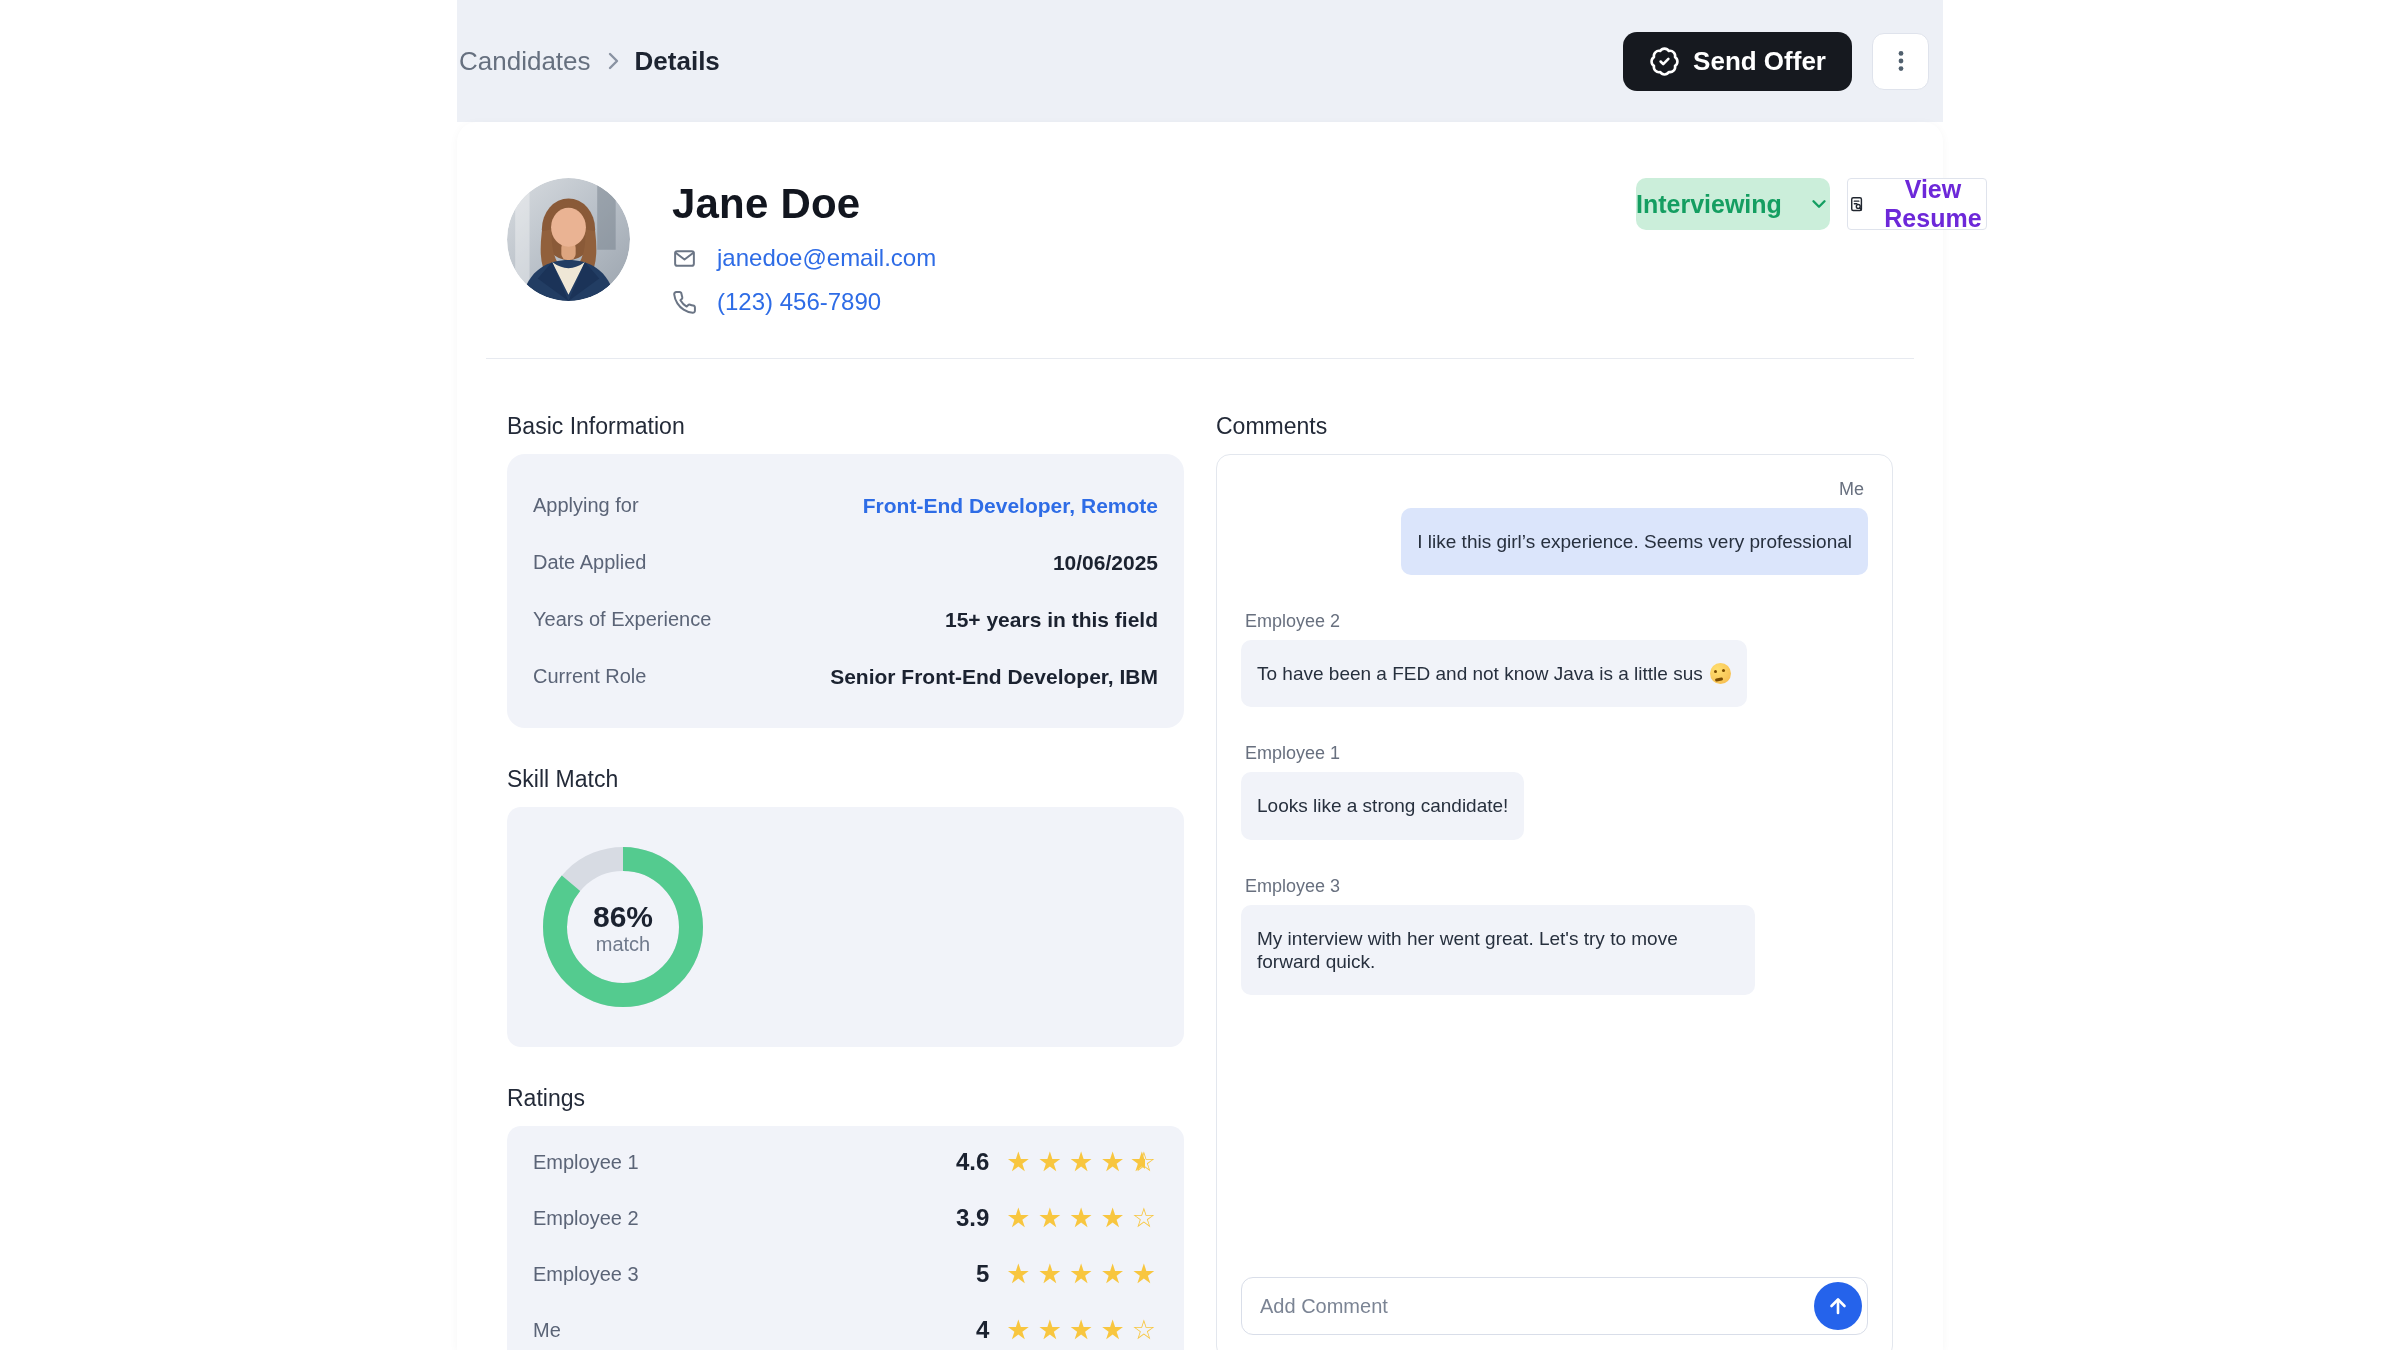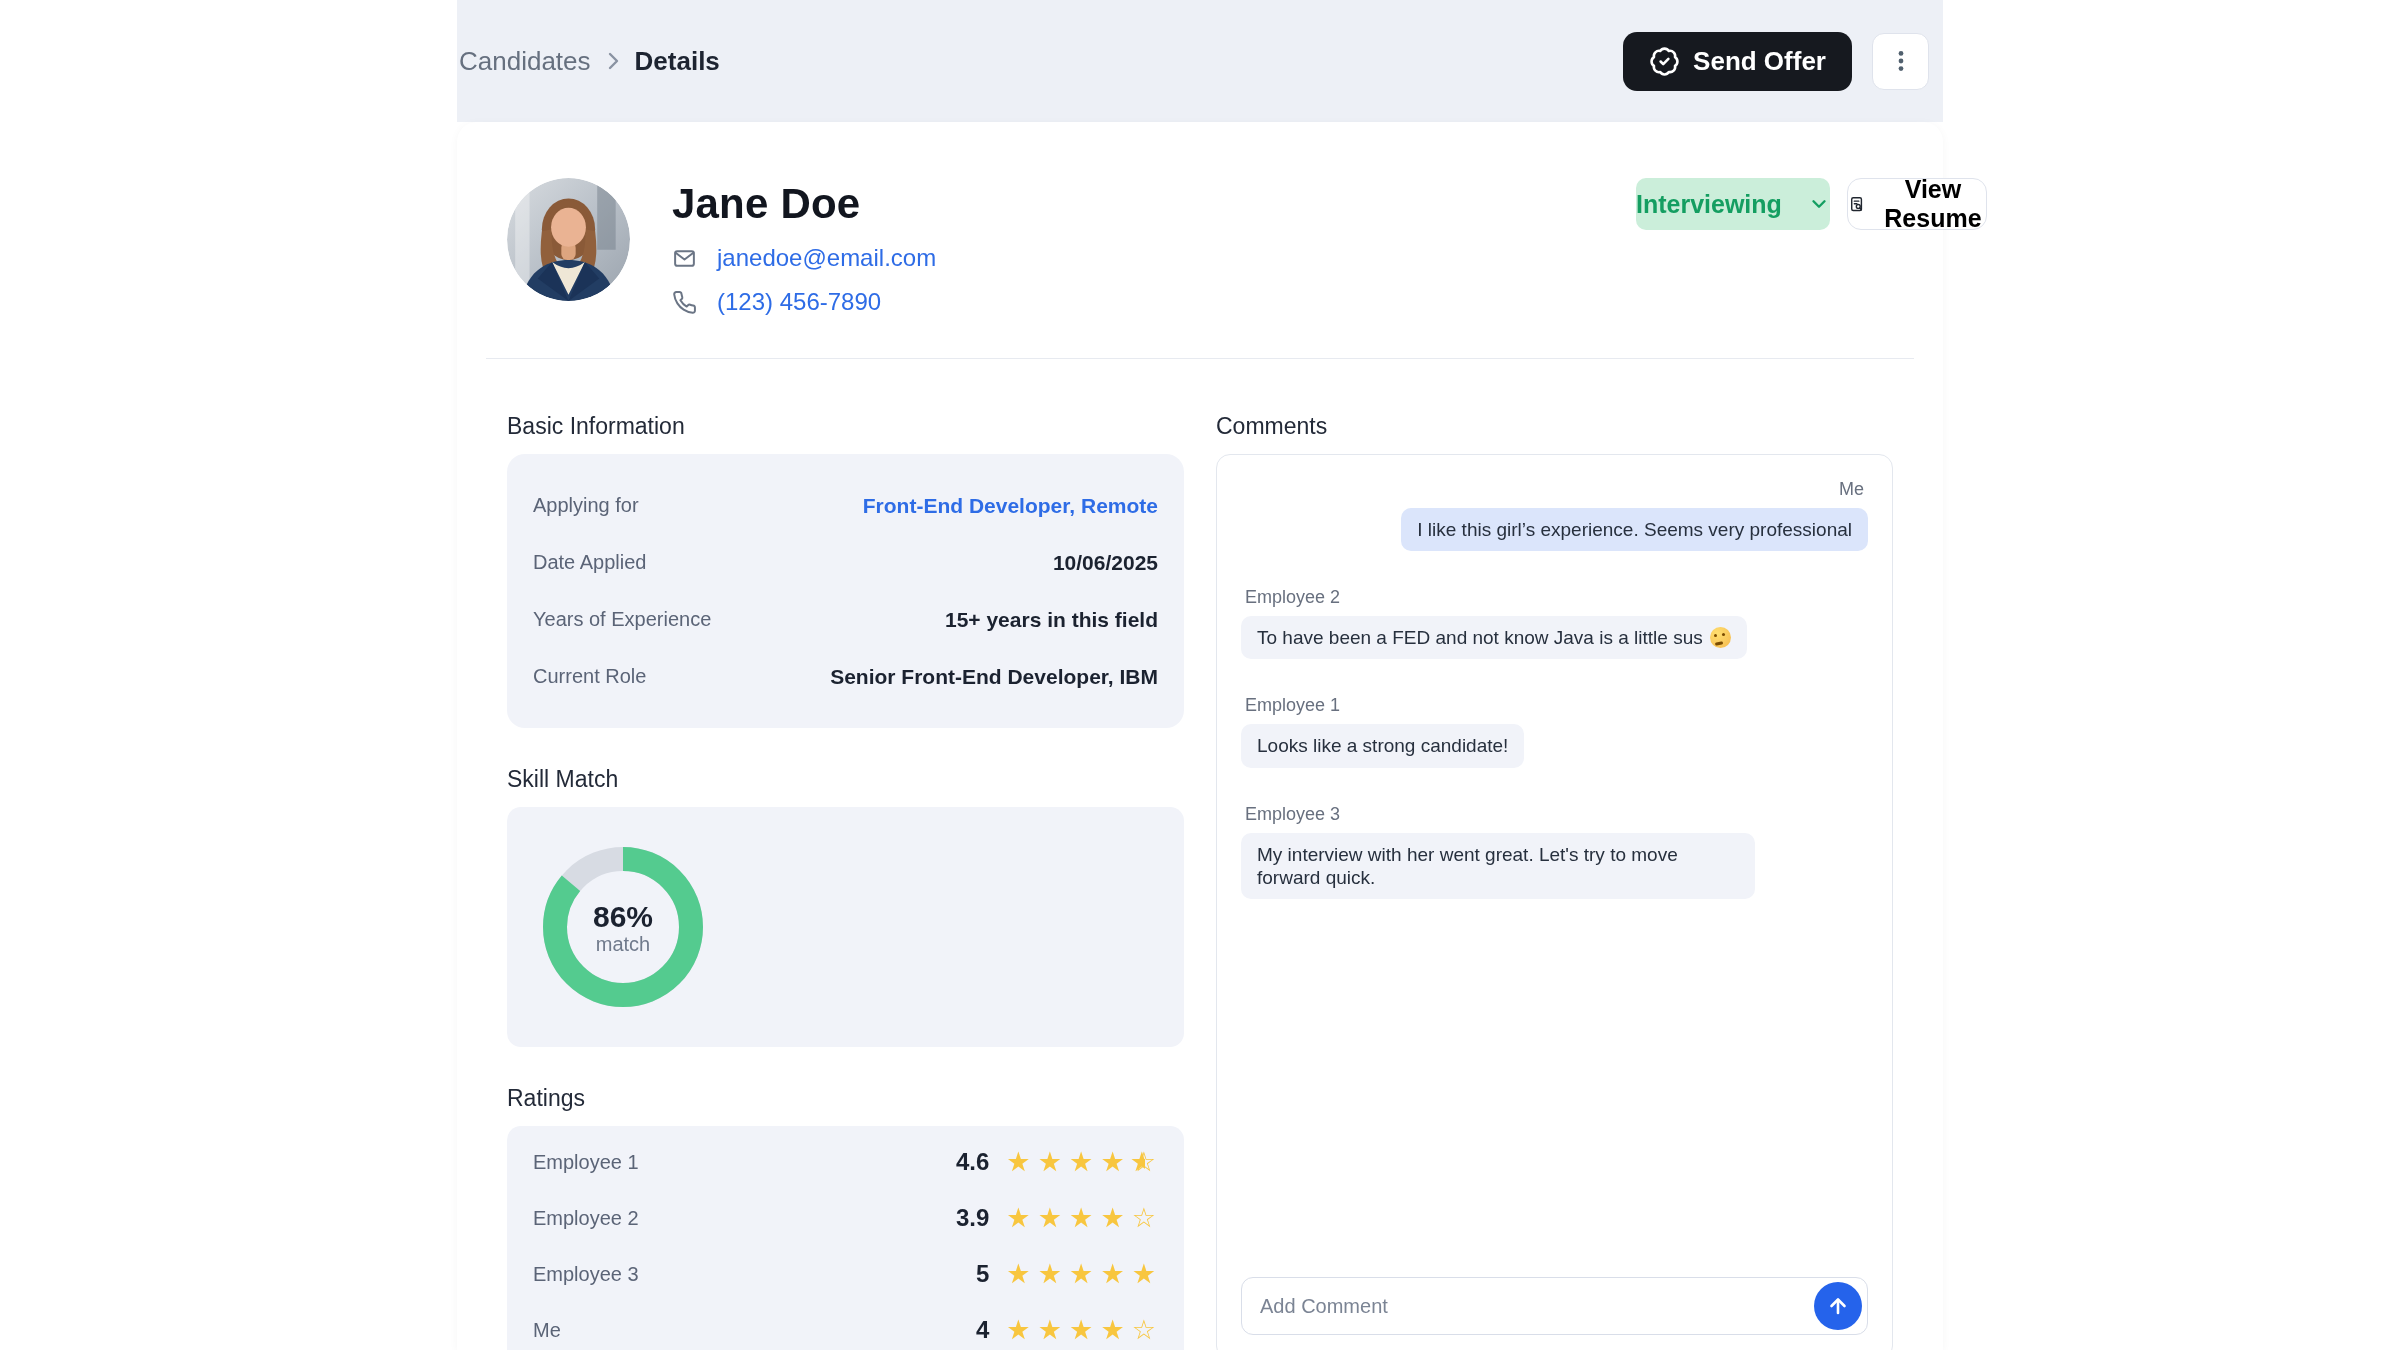--- a/index.html
+++ b/index.html
@@ -30,21 +30,21 @@
   .avatar{width:123px; height:123px; border-radius:50%; overflow:hidden; flex:0 0 auto;}
   .avatar svg{width:100%; height:100%; display:block;}
   .profile-info{margin-left:42px; padding-top:2px;}
   .person-name{font-size:42px; font-weight:700; color:#12161f; letter-spacing:.2px;}
   .contact{display:flex; align-items:center; gap:20px; margin-top:16px;}
   .contact svg{width:25px; height:25px; stroke:#6b7585; stroke-width:1.9; fill:none; stroke-linecap:round; stroke-linejoin:round;}
   .contact a{color:var(--blue); font-size:24px; text-decoration:none;}
   .profile-actions{margin-left:auto; display:flex; flex-direction:row; gap:17px; width:257px;}
   .status-btn{height:52px; border:none; border-radius:10px; background:var(--mint); color:var(--green); font-size:25px; font-weight:700; font-family:inherit; display:flex; align-items:center; justify-content:center; gap:26px; cursor:pointer;}
   .status-btn svg{width:22px; height:22px; stroke:var(--green); stroke-width:2.6; fill:none; stroke-linecap:round; stroke-linejoin:round;}
-  .resume-btn{height:52px; border:1px solid #dfe3ec; border-radius:14px; background:#fff; color:#000000; font-size:25px; font-weight:700; font-family:inherit; display:flex; align-items:center; justify-content:center; gap:14px; cursor:pointer;}
+  .resume-btn{height:52px; border:1px solid #dfe3ec; border-radius:4px; background:#fff; color:#6d28d9; font-size:25px; font-weight:700; font-family:inherit; display:flex; align-items:center; justify-content:center; gap:14px; cursor:pointer;}
   .resume-btn svg{width:27px; height:27px; stroke:#20262f; stroke-width:1.9; fill:none; stroke-linecap:round; stroke-linejoin:round;}
   .profile-divider{border:none; border-top:1px solid #e7eaf0; margin:42px -21px 0;}
   
   .grid{display:grid; grid-template-columns:1fr 1fr; column-gap:32px;}
   h3.section{font-size:23px; font-weight:500; color:#232a38; margin:54px 0 14px;}
   h3.section.tight{margin-top:38px;}
   .info-card{background:var(--panel-bg); border-radius:18px; padding:23px 26px;}
   .info-row{display:flex; justify-content:space-between; align-items:center; padding:15px 0; min-height:57px;}
   .info-row .lbl{font-size:20px; color:var(--muted);}
   .info-row .val{font-size:21px; font-weight:700; color:#1b2230; text-align:right;}
@@ -70,21 +70,21 @@
   .stars{display:inline-flex; gap:3px; font-size:27px; color:var(--gold); line-height:1;}
   .star{position:relative; width:1.05em; height:1em; display:inline-block; text-align:center;}
   .star .base{display:block;}
   .star .half-fill{position:absolute; left:0; top:0; width:53%; overflow:hidden; white-space:nowrap;}
   
   .comments-panel{border:1px solid var(--border); border-radius:14px; background:#fff; height:906px; display:flex; flex-direction:column; padding:24px;}
   .messages{flex:1; overflow:hidden;}
   .msg-group{margin-bottom:36px; display:flex; flex-direction:column; align-items:flex-start;}
   .msg-group.self{align-items:flex-end;}
   .msg-author{font-size:18px; color:var(--label); margin-bottom:8px; padding:0 4px;}
-  .bubble{max-width:82%; background:var(--panel-bg); border-radius:10px; padding:10px 16px; font-size:19px; color:#27303e; line-height:1.22; display:flex; align-items:center; gap:7px;}
+  .bubble{max-width:82%; background:var(--panel-bg); border-radius:10px; padding:22px 16px; font-size:19px; color:#27303e; line-height:1.22; display:flex; align-items:center; gap:7px;}
   .msg-group.self .bubble{background:var(--bubble-self);}
   .emoji-think{position:relative; width:21px; height:21px; flex:0 0 auto; border-radius:50%; background:radial-gradient(circle at 35% 30%, #ffdf70, #f5b84c);}
   .emoji-think::before{content:""; position:absolute; left:4px; top:7px; width:3px; height:3px; border-radius:50%; background:#7a4b00; box-shadow:8px -1px 0 #7a4b00;}
   .emoji-think::after{content:""; position:absolute; left:5px; bottom:4px; width:8px; height:2.5px; border-radius:2px; background:#7a4b00; transform:rotate(-12deg);}
   .comment-input-row{position:relative; margin-top:auto;}
   .comment-input{width:100%; height:58px; border:1px solid var(--input-border); border-radius:12px; padding:0 72px 0 18px; font-size:20px; font-family:inherit; color:#2a3140; outline:none; background:#fff;}
   .comment-input::placeholder{color:#7b8494;}
   .send-comment{position:absolute; right:6px; top:5px; width:48px; height:48px; border-radius:50%; background:var(--send-blue); border:none; display:flex; align-items:center; justify-content:center; cursor:pointer;}
   .send-comment svg{width:24px; height:24px; stroke:#fff; stroke-width:2.6; fill:none; stroke-linecap:round; stroke-linejoin:round;}
 </style>

